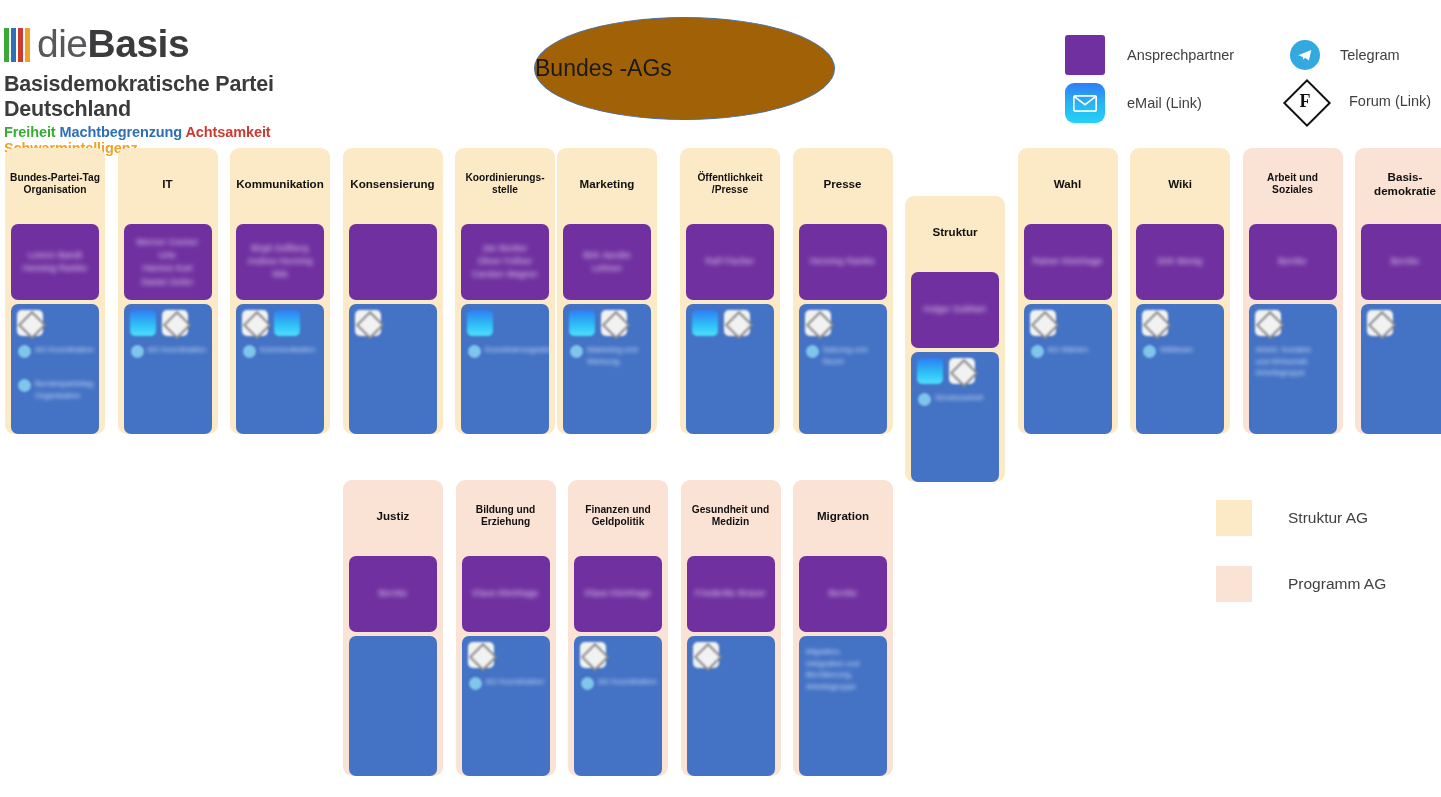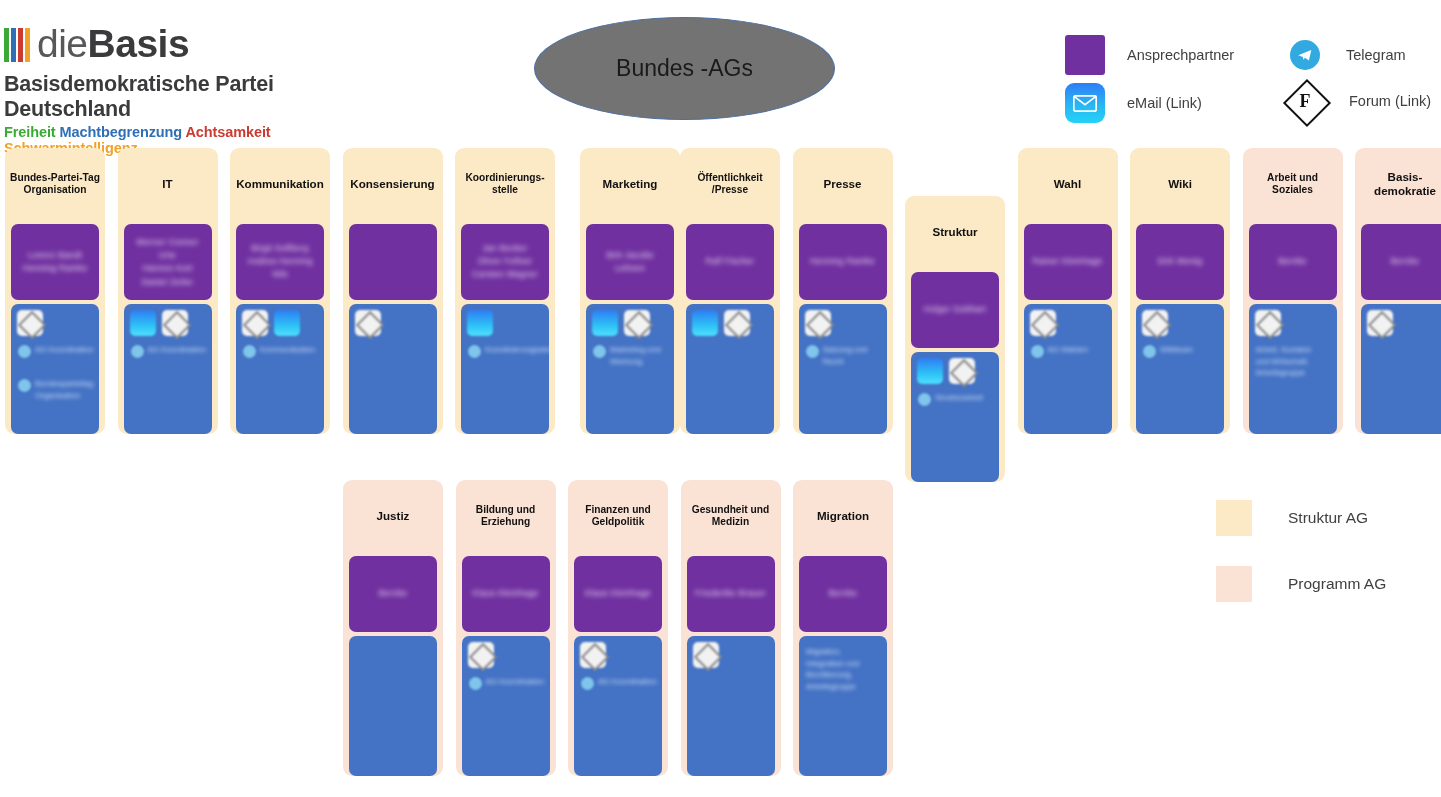--- a/index.html
+++ b/index.html
@@ -27,22 +27,22 @@
   .logo-words{margin-top:2px;font-size:14.5px;font-weight:600;letter-spacing:-.1px;}
   .w-green{color:#3aa935;}
   .w-blue{color:#2f6fb5;}
   .w-red{color:#cc3b32;}
   .w-orange{color:#f0a326;}
 
   
   .title-ellipse{
     position:absolute;left:534px;top:17px;width:299px;height:101px;
     border-radius:50%;
-    background:#737373;border:1px solid #4a6fa5;
-    display:flex;align-items:center;justify-content:center;
+    background:#a16207;border:1px solid #4a6fa5;
+    display:flex;align-items:center;justify-content:flex-start;
   }
   .title-ellipse span{font-size:23px;color:#1a1a1a;font-weight:400;}
 
   
   .legend-top{position:absolute;left:1065px;top:26px;width:376px;height:95px;}
   .lg-item{position:absolute;display:flex;align-items:center;}
   .lg-label{font-size:14.5px;color:#404040;white-space:nowrap;}
   .sw-purple{width:40px;height:40px;background:#7030A0;border-radius:3px;}
   .ic-mail{
     width:40px;height:40px;border-radius:9px;
@@ -154,21 +154,21 @@
       <span class="lg-label" style="margin-left:22px;">Ansprechpartner</span>
     </div>
 
     <div class="lg-item" style="left:225px;top:14px;">
       <span class="ic-tg">
         <svg width="18" height="18" viewBox="0 0 24 24" aria-hidden="true">
           <path d="M3 12.2 20.4 5.2 17.2 19.4 12.1 15.6 9.6 18.3 9.3 14.7z" fill="#ffffff"></path>
           <path d="M9.6 14.9 17.7 8.2 9.9 16.1z" fill="#d6ecf8"></path>
         </svg>
       </span>
-      <span class="lg-label" style="margin-left:26px;">Telegram</span>
+      <span class="lg-label" style="margin-left:20px;">Telegram</span>
     </div>
 
     <div class="lg-item" style="left:0px;top:57px;">
       <span class="ic-mail">
         <svg width="24" height="17" viewBox="0 0 24 17" aria-hidden="true">
           <rect x="0.8" y="0.8" width="22.4" height="15.4" rx="1.6" fill="none" stroke="#ffffff" stroke-width="1.7"></rect>
           <path d="M1.4 1.6 12 9.6 22.6 1.6" fill="none" stroke="#ffffff" stroke-width="1.7"></path>
         </svg>
       </span>
       <span class="lg-label" style="margin-left:22px;">eMail (Link)</span>
@@ -262,21 +262,21 @@
         <div class="box box-blue" style="height:130px;">
           <div class="icons-row">
             <span class="mini mail"></span>
           </div>
           <div class="link-row" style="top:40px;">
             <span class="tg-dot"></span>
             <span class="link-txt">Koordinierungsstelle</span>
           </div>
         </div>
       </div>
-      <div class="card struktur" style="left: 580px; top: 148px;">
+      <div class="card struktur" style="left: 557px; top: 148px;">
         <div class="card-head">
           <span>Marketing</span>
         </div>
         <div class="box box-purple">
           <div class="blur-txt">Birk Jacobs<br>Lehnen</div>
         </div>
         <div class="box box-blue" style="height:130px;">
           <div class="icons-row">
             <span class="mini mail"></span>
             <span class="mini forum"></span>

